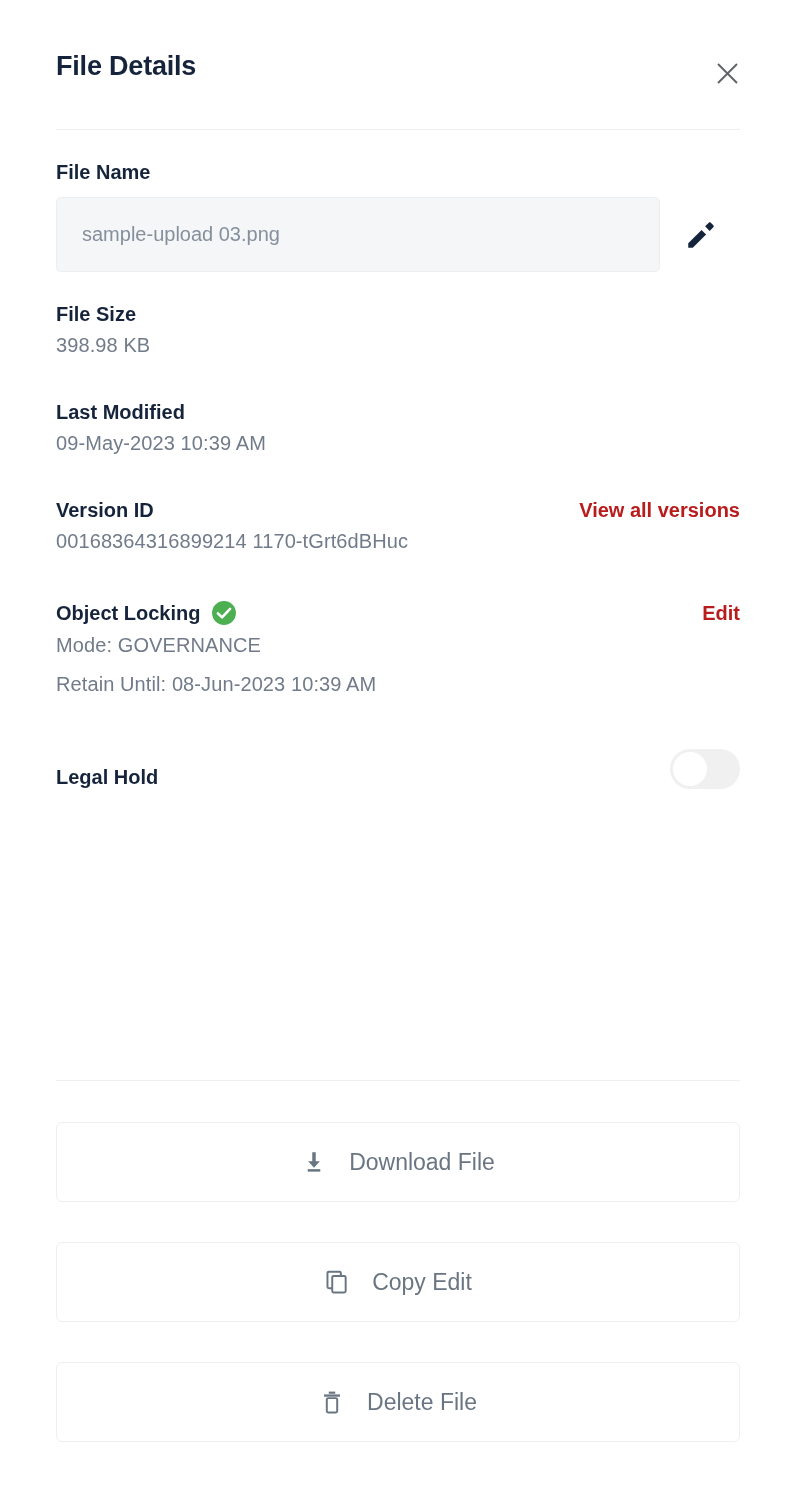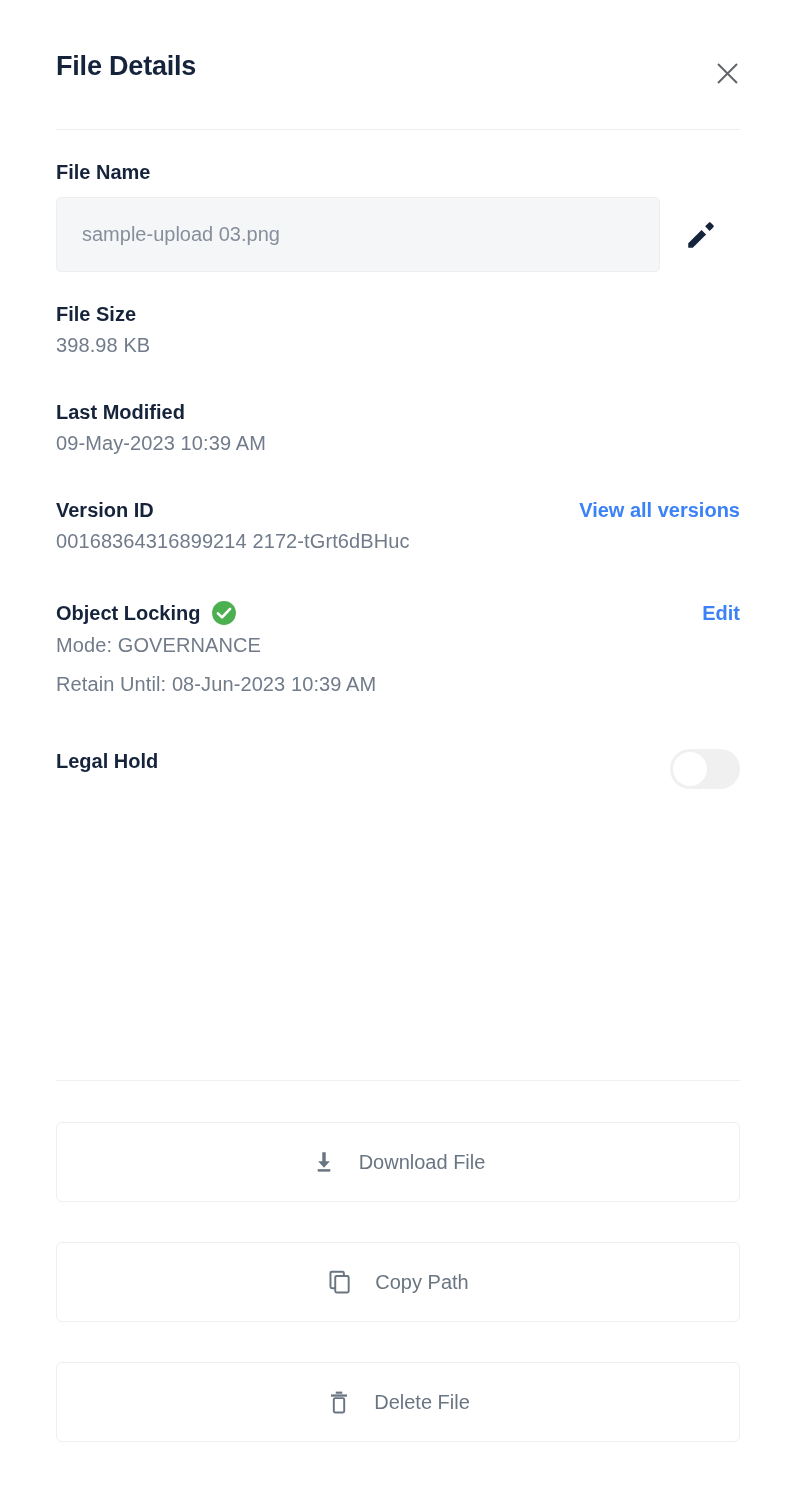--- a/index.html
+++ b/index.html
@@ -91,21 +91,21 @@
 
   .label-left {
     display: flex;
     align-items: center;
     gap: 11px;
   }
 
   .link {
     font-size: 20px;
     font-weight: bold;
-    color: #3b82f6;
+    color: #b91c1c;
     cursor: pointer;
     line-height: 1.2;
   }
 
   
   .filename-row {
     display: flex;
     align-items: center;
     gap: 22px;
     margin-top: 13px;
@@ -140,21 +140,21 @@
   
   .check-badge {
     width: 26px;
     height: 26px;
     display: block;
   }
 
   
   .legal-row {
     display: flex;
-    align-items: flex-start;
+    align-items: flex-end;
     justify-content: space-between;
   }
 
   .toggle {
     width: 70px;
     height: 40px;
     border-radius: 20px;
     background: #f0f0f1;
     position: relative;
     cursor: pointer;
@@ -199,21 +199,21 @@
     align-items: center;
     justify-content: center;
     gap: 22px;
     cursor: pointer;
     margin-bottom: 40px;
     font-family: "Liberation Sans", sans-serif;
   }
   .action-btn:last-child { margin-bottom: 16px; }
 
   .action-label {
-    font-size: 20px;
+    font-size: 23px;
     color: #6a7582;
     line-height: 1;
   }
 
   .action-icon {
     display: flex;
     align-items: center;
     justify-content: center;
   }
 </style>
@@ -253,21 +253,21 @@
   <div class="field modified-field">
     <div class="field-label">Last Modified</div>
     <div class="field-value">09-May-2023 10:39 AM</div>
   </div>
 
   <div class="field version-field">
     <div class="label-row">
       <div class="field-label">Version ID</div>
       <div class="link">View all versions</div>
     </div>
-    <div class="field-value">00168364316899214 2172-tGrt6dBHuc</div>
+    <div class="field-value">00168364316899214 1170-tGrt6dBHuc</div>
   </div>
 
   <div class="field locking-field">
     <div class="label-row">
       <div class="label-left">
         <div class="field-label">Object Locking</div>
         <svg class="check-badge" viewBox="0 0 24 24">
           <circle cx="12" cy="12" r="11" fill="#4caf50"></circle>
           <path d="M6.4 12.4 L10.2 16.1 L17.6 8.2" stroke="#ffffff" stroke-width="2.4" fill="none" stroke-linecap="round" stroke-linejoin="round"></path>
         </svg>
@@ -301,21 +301,21 @@
       <span class="action-label">Download File</span>
     </button>
 
     <button class="action-btn">
       <span class="action-icon">
         <svg width="26" height="26" viewBox="0 0 24 24">
           <rect x="3.2" y="2.6" width="12.4" height="15.2" rx="1.4" fill="none" stroke="#6a7582" stroke-width="1.8"></rect>
           <rect x="7.6" y="6.4" width="12.4" height="15.2" rx="1.4" fill="#ffffff" stroke="#6a7582" stroke-width="1.8"></rect>
         </svg>
       </span>
-      <span class="action-label">Copy Path</span>
+      <span class="action-label">Copy Edit</span>
     </button>
 
     <button class="action-btn">
       <span class="action-icon">
         <svg width="26" height="26" viewBox="0 0 24 24">
           <rect x="9" y="2.4" width="6" height="2" fill="#6a7582"></rect>
           <rect x="4.6" y="5" width="14.8" height="2.1" fill="#6a7582"></rect>
           <rect x="7.2" y="8.4" width="9.6" height="13.2" rx="1.2" fill="none" stroke="#6a7582" stroke-width="1.8"></rect>
         </svg>
       </span>

